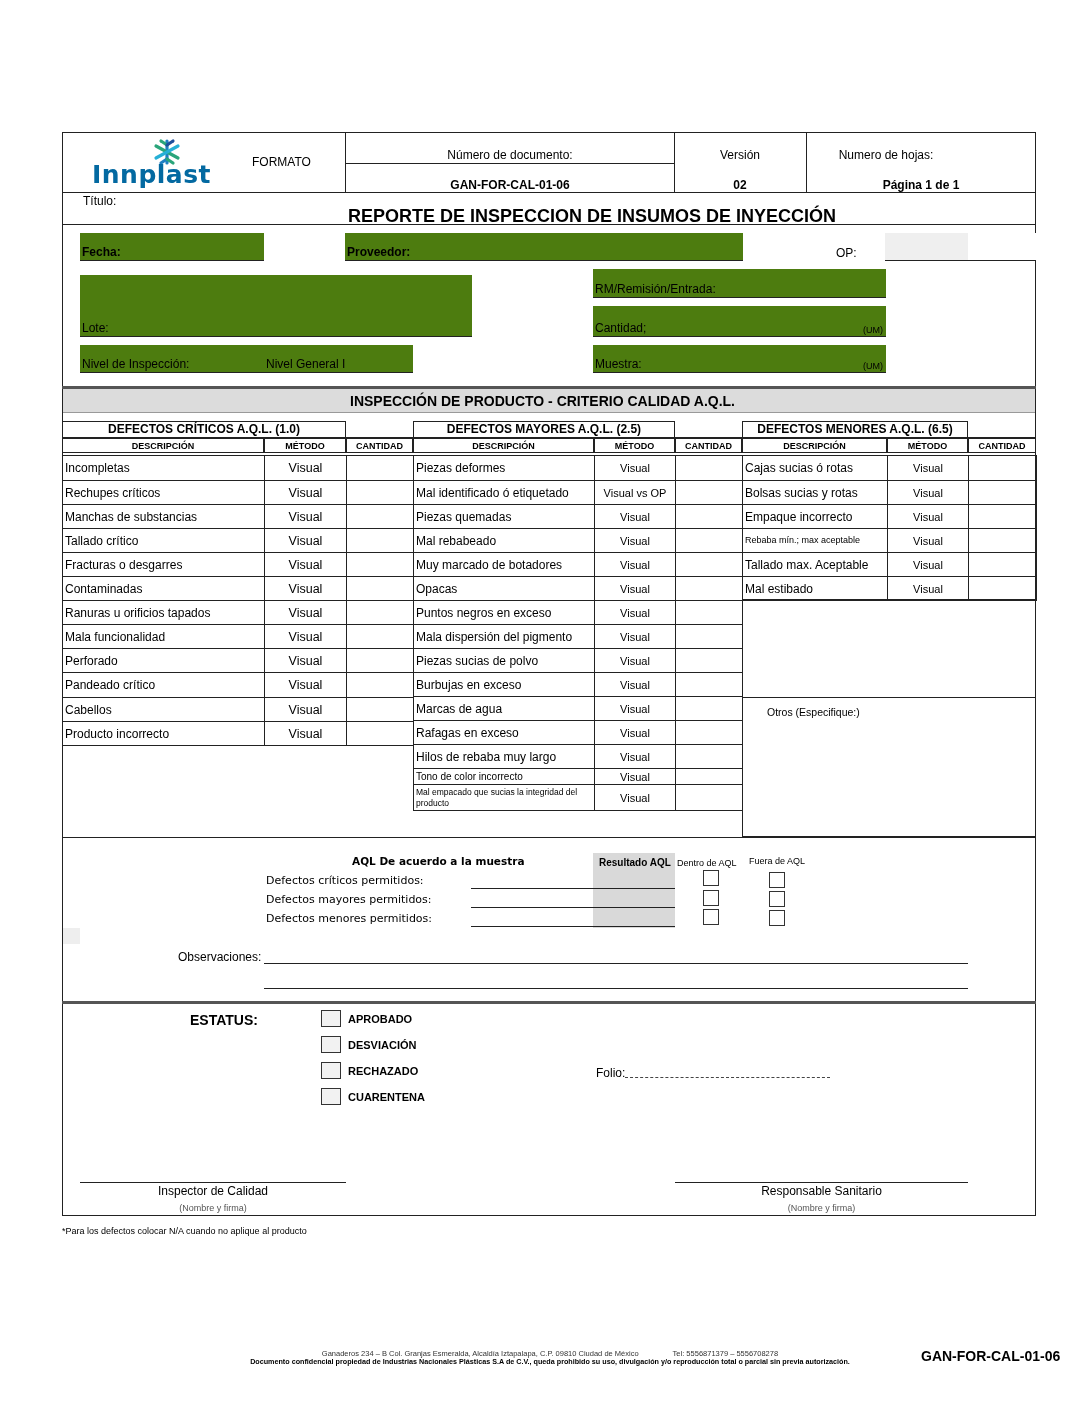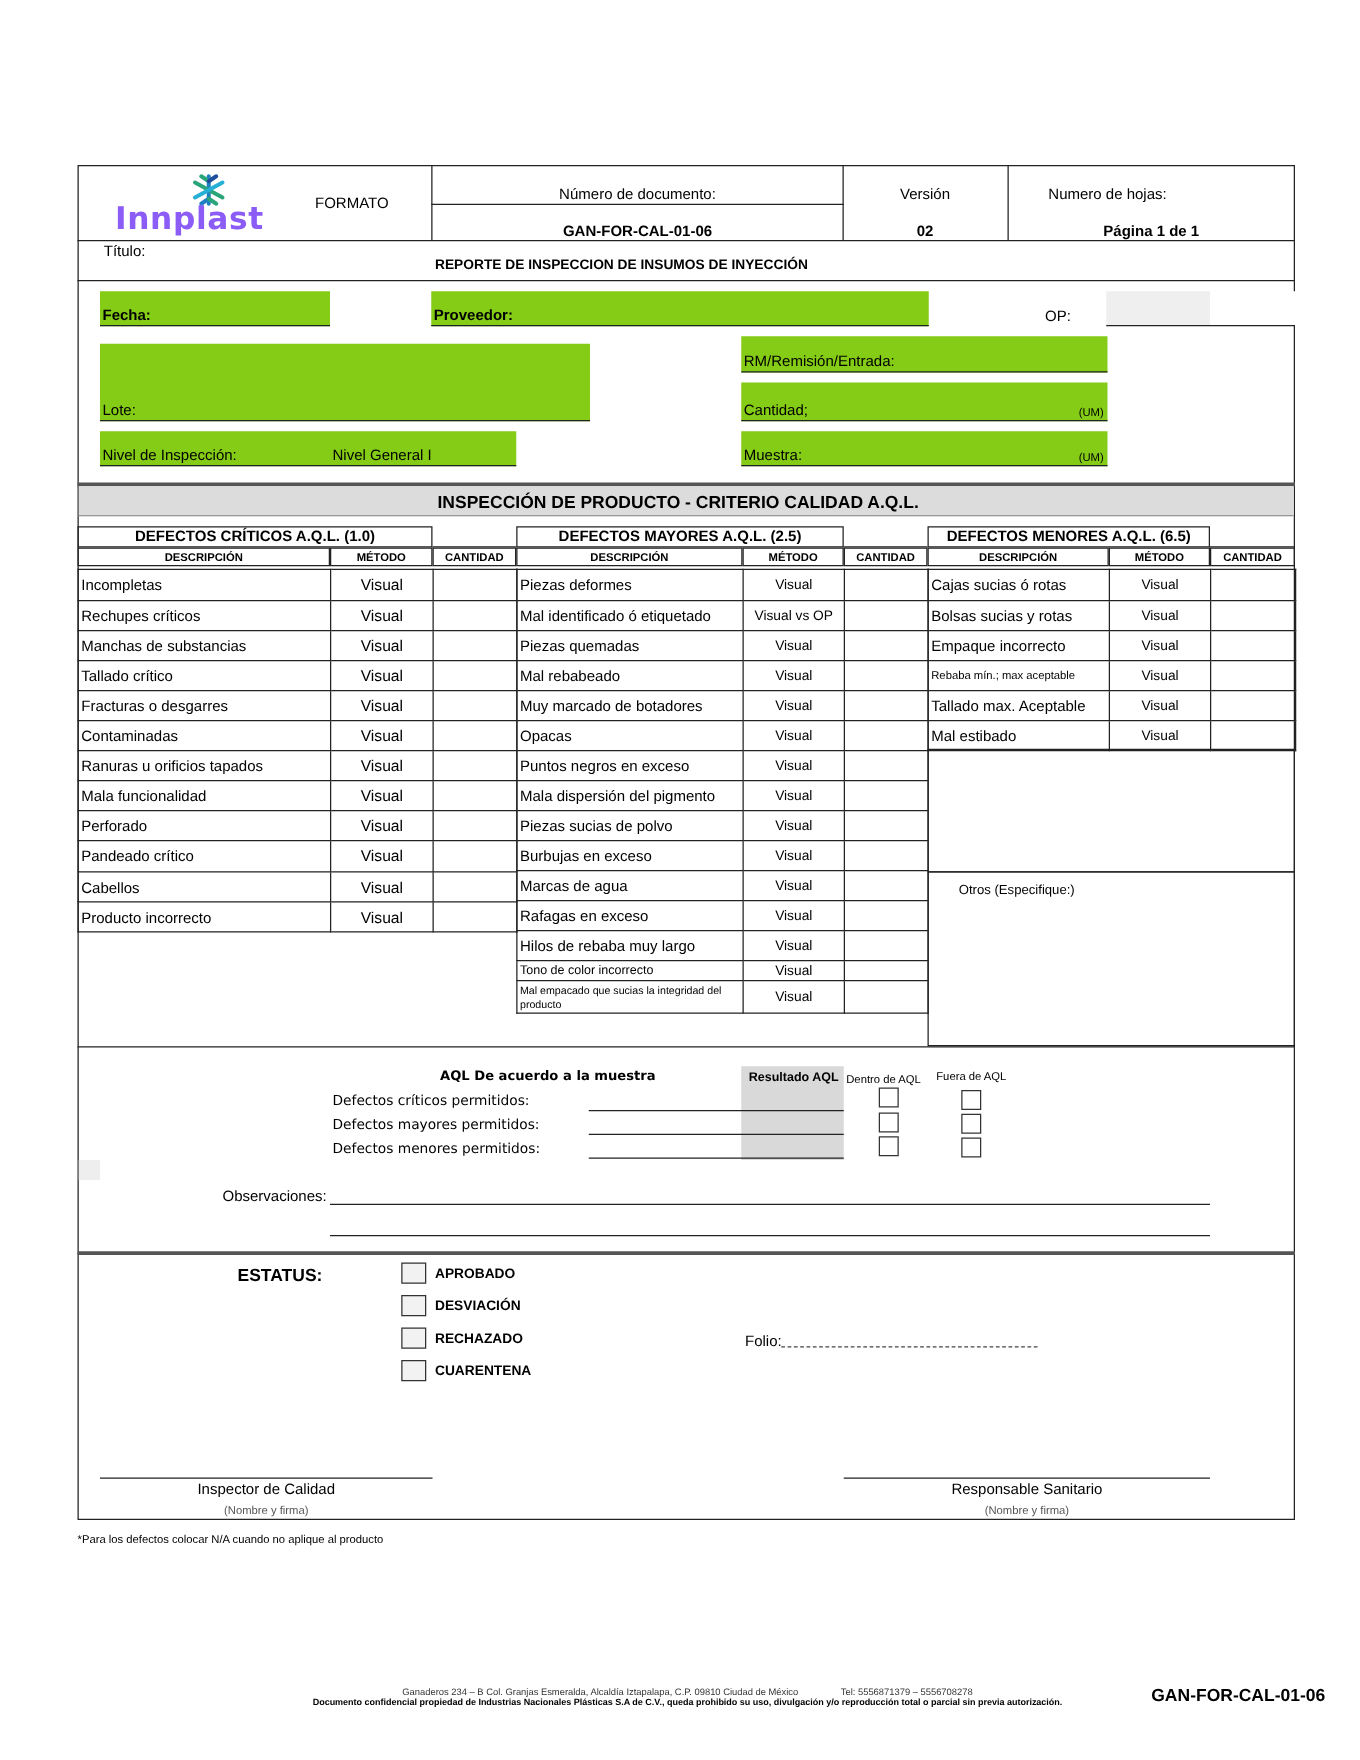--- a/index.html
+++ b/index.html
@@ -9,33 +9,33 @@
   .frame { position: absolute; left: 62px; top: 132px; width: 974px; height: 1084px; border: 1.5px solid #222; }
   .hline { position: absolute; height: 0; border-top: 1.2px solid #222; }
   .vline { position: absolute; width: 0; border-left: 1.2px solid #222; }
   .t11 { font-size: 12px; }
   .t10 { font-size: 11px; }
   .t9 { font-size: 10px; }
   .t8 { font-size: 9px; }
   .bold { font-weight: bold; }
   .center { text-align: center; }
   .grey { background: #eeeeee; }
-  .field { position: absolute; background: #84cc16; border-bottom: 1.5px solid #222; }
+  .field { position: absolute; background: #4d7c0f; border-bottom: 1.5px solid #222; }
   .field span { position: absolute; left: 2px; bottom: 1px; font-size: 12px; }
   
   .grid { position: absolute; border-collapse: collapse; table-layout: fixed; }
   .grid td { border: 1px solid #222; font-size: 12px; padding: 0 2px; overflow: hidden; white-space: nowrap; }
   .grid td.m { text-align: center; font-size: 11px; }
   .grid td.mb { text-align: center; font-size: 12.5px; }
   .grid tr { height: 24px; }
   .hdrbox { position: absolute; border: 1.2px solid #222; font-weight: bold; font-size: 12px; text-align: center; }
   .colhdr { position: absolute; font-weight: bold; font-size: 9px; text-align: center; border: 1px solid #222; height: 15px; line-height: 14px; }
   .chk { position: absolute; width: 16px; height: 16px; border: 1.2px solid #333; background: #fff; }
   .chk2 { position: absolute; width: 20px; height: 17px; border: 1.5px solid #333; background: #f2f2f2; }
-  .logo-text { position: absolute; left: 92px; top: 160px; font-size: 25px; font-weight: bold; color: #8b5cf6; letter-spacing: 0.5px; font-family: "DejaVu Sans", sans-serif; }
+  .logo-text { position: absolute; left: 92px; top: 160px; font-size: 25px; font-weight: bold; color: #0369a1; letter-spacing: 0.5px; font-family: "DejaVu Sans", sans-serif; }
 </style>
 </head>
 <body>
 
 <div class="frame"></div>
 
 <div class="abs" style="left:86px;top:136px;width:120px;height:50px;">
   <svg class="abs" style="left:64px;top:2px;" width="34" height="28" viewBox="0 0 34 28">
     <g stroke-width="3.2" stroke-linecap="round">
       <line x1="17" y1="3" x2="17" y2="25" stroke="#1e7fc2"></line>
@@ -58,21 +58,21 @@
 <div class="hline" style="left:62px;top:192px;width:974px;"></div>
 
 <div class="abs t11 center" style="left:345px;top:148px;width:330px;">Número de documento:</div>
 <div class="abs t11 bold center" style="left:345px;top:178px;width:330px;">GAN-FOR-CAL-01-06</div>
 <div class="abs t11 center" style="left:674px;top:148px;width:132px;">Versión</div>
 <div class="abs t11 bold center" style="left:674px;top:178px;width:132px;">02</div>
 <div class="abs t11 center" style="left:771px;top:148px;width:230px;">Numero de hojas:</div>
 <div class="abs t11 bold center" style="left:806px;top:178px;width:230px;">Página 1 de 1</div>
 
 <div class="abs t11" style="left:83px;top:194px;">Título:</div>
-<div class="abs bold" style="left:348px;top:206px;font-size:11px;">REPORTE DE INSPECCION DE INSUMOS DE INYECCIÓN</div>
+<div class="abs bold" style="left:348px;top:206px;font-size:18px;">REPORTE DE INSPECCION DE INSUMOS DE INYECCIÓN</div>
 <div class="hline" style="left:62px;top:224px;width:974px;"></div>
 
 <div class="field" style="left:80px;top:233px;width:184px;height:28px;">
     <span class="bold">Fecha:</span>
   </div>
 <div class="field" style="left:345px;top:233px;width:398px;height:28px;">
     <span class="bold">Proveedor:</span>
   </div>
 <div class="abs t11" style="left:836px;top:246px;">OP:</div>
 <div class="field" style="left:885px;top:233px;width:151px;height:28px;background:linear-gradient(to right,#efefef 0,#efefef 83px,#fff 83px);"></div>

